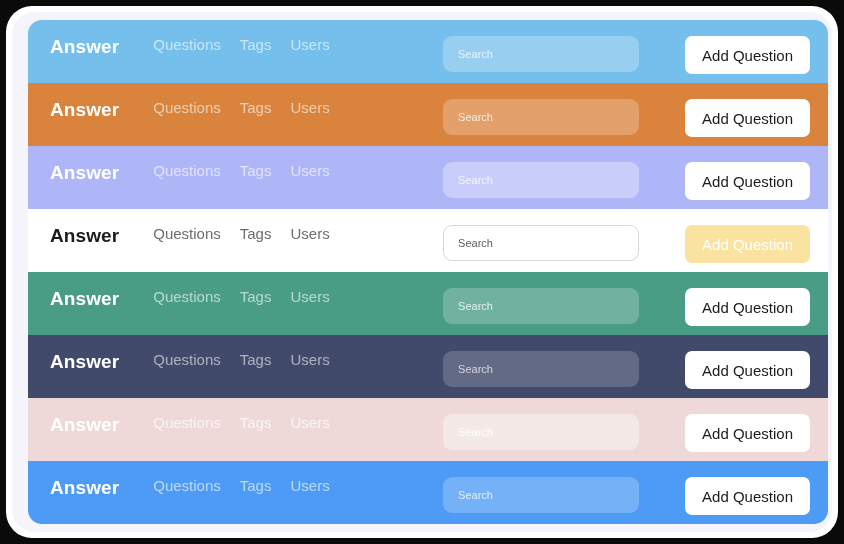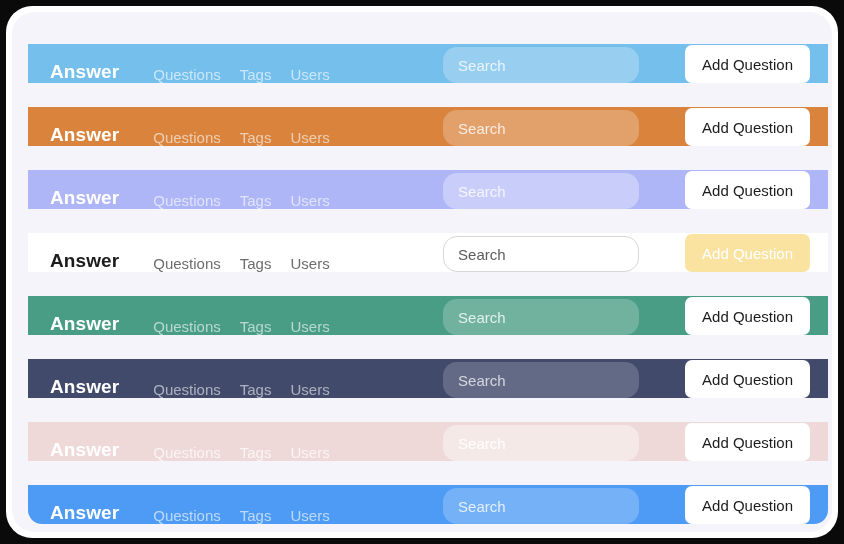--- a/index.html
+++ b/index.html
@@ -51,25 +51,24 @@
     overflow: hidden;
     display: flex;
     flex-direction: column;
   }
 
   
   .navbar {
     flex: 1 1 0;
     min-height: 0;
     display: flex;
-    align-items: flex-end;
-    padding: 4px 18px 0 22px;
+    align-items: flex-start;
+    padding: 16px 18px 0 22px;
     box-sizing: border-box;
     position: relative;
-    margin-top: 24px;
   }
 
   .brand {
     font-size: 19px;
     font-weight: bold;
     letter-spacing: 0.1px;
     white-space: nowrap;
     flex: 0 0 auto;
   }
 
@@ -87,26 +86,26 @@
   }
 
   .spacer {
     flex: 1 1 auto;
   }
 
   .search-box {
     flex: 0 0 auto;
     width: 196px;
     height: 36px;
-    border-radius: 14px;
+    border-radius: 9px;
     display: flex;
     align-items: center;
     padding: 0 14px;
     box-sizing: border-box;
-    font-size: 15px;
+    font-size: 11px;
     border: 1px solid transparent;
   }
 
   .add-button {
     flex: 0 0 auto;
     margin-left: 46px;
     height: 38px;
     border-radius: 7px;
     display: flex;
     align-items: center;

